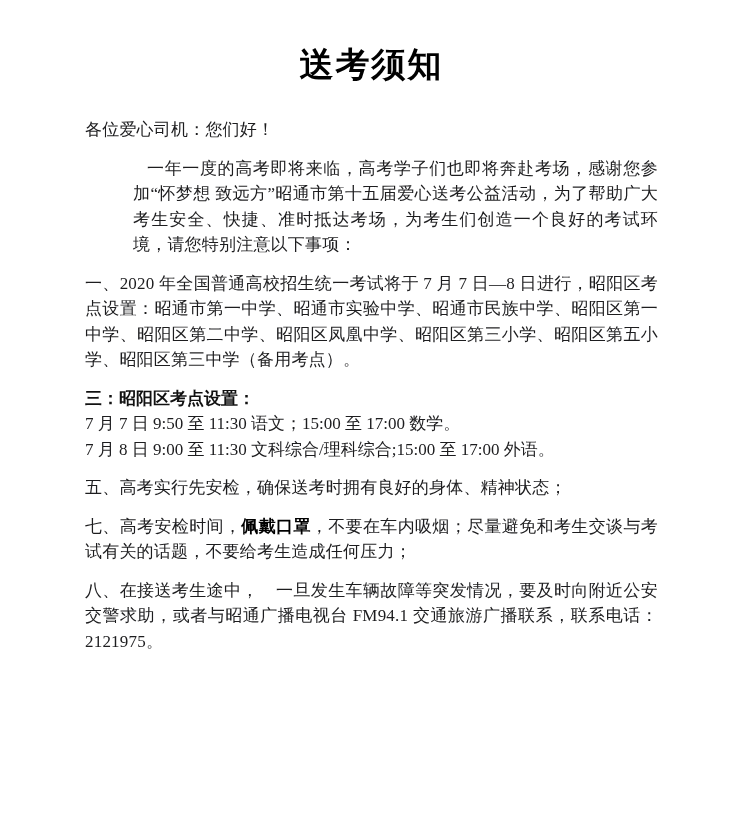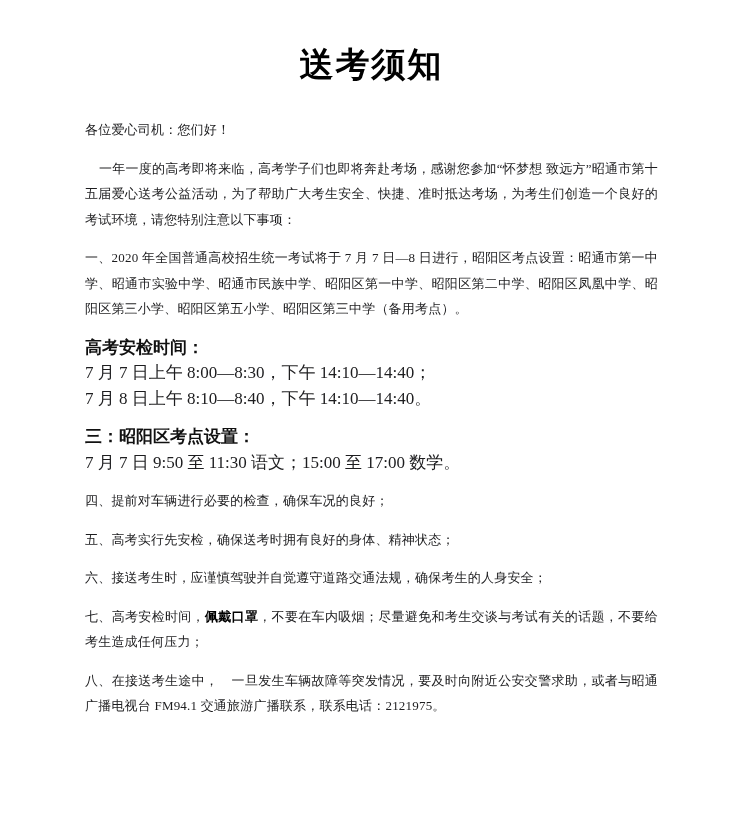--- a/index.html
+++ b/index.html
@@ -20,31 +20,32 @@
   .doc-title {
     font-family: "Liberation Sans", "DejaVu Sans", sans-serif;
     font-size: 34px;
     font-weight: 900;
     letter-spacing: 2px;
     text-align: center;
     color: #000000;
     margin: 8px 0 29px 0;
   }
   .para {
-    font-size: 13px;
+    font-size: 17px;
     line-height: 25.5px;
     margin: 0 0 13px 0;
     text-align: justify;
     letter-spacing: 0.2px;
   }
   .para.single {
     text-align: left;
   }
   .intro {
     text-indent: 14px;
+    margin-left: 48px;
   }
   .block {
     font-size: 17px;
     line-height: 25.5px;
     margin: 0 0 13px 0;
   }
   .bold-heading {
     font-family: "Liberation Sans", "DejaVu Sans", sans-serif;
     font-weight: bold;
     color: #111111;
@@ -62,34 +63,28 @@
 
   <h1 class="doc-title">送考须知</h1>
 
   <p class="para single">各位爱心司机：您们好！</p>
 
   <p class="para intro">一年一度的高考即将来临，高考学子们也即将奔赴考场，感谢您参加“怀梦想 致远方”昭通市第十五届爱心送考公益活动，为了帮助广大考生安全、快捷、准时抵达考场，为考生们创造一个良好的考试环境，请您特别注意以下事项：</p>
 
   <p class="para">一、2020 年全国普通高校招生统一考试将于 7 月 7 日—8 日进行，昭阳区考点设置：昭通市第一中学、昭通市实验中学、昭通市民族中学、昭阳区第一中学、昭阳区第二中学、昭阳区凤凰中学、昭阳区第三小学、昭阳区第五小学、昭阳区第三中学（备用考点）。</p>
 
 
-  <div class="block">
-    <div class="bold-heading">高考安检时间：</div>
-    <div>7 月 7 日上午 8:00—8:30，下午 14:10—14:40；</div>
-    <div>7 月 8 日上午 8:10—8:40，下午 14:10—14:40。</div>
-  </div>
 
   <div class="block">
     <div class="bold-heading">三：昭阳区考点设置：</div>
     <div>7 月 7 日 9:50 至 11:30 语文；15:00 至 17:00 数学。</div>
+    <div>7 月 8 日 9:00 至 11:30 文科综合/理科综合;15:00 至 17:00 外语。</div>
   </div>
 
-  <p class="para single">四、提前对车辆进行必要的检查，确保车况的良好；</p>
 
   <p class="para single">五、高考实行先安检，确保送考时拥有良好的身体、精神状态；</p>
 
-  <p class="para single">六、接送考生时，应谨慎驾驶并自觉遵守道路交通法规，确保考生的人身安全；</p>
 
   <p class="para"><span>七、高考安检时间，</span><span class="em-underline">佩戴口罩</span><span>，不要在车内吸烟；尽量避免和考生交谈与考试有关的话题，不要给考生造成任何压力；</span></p>
 
   <p class="para">八、在接送考生途中，　一旦发生车辆故障等突发情况，要及时向附近公安交警求助，或者与昭通广播电视台 FM94.1 交通旅游广播联系，联系电话：2121975。</p>
 
 </div>
 
 </body></html>

